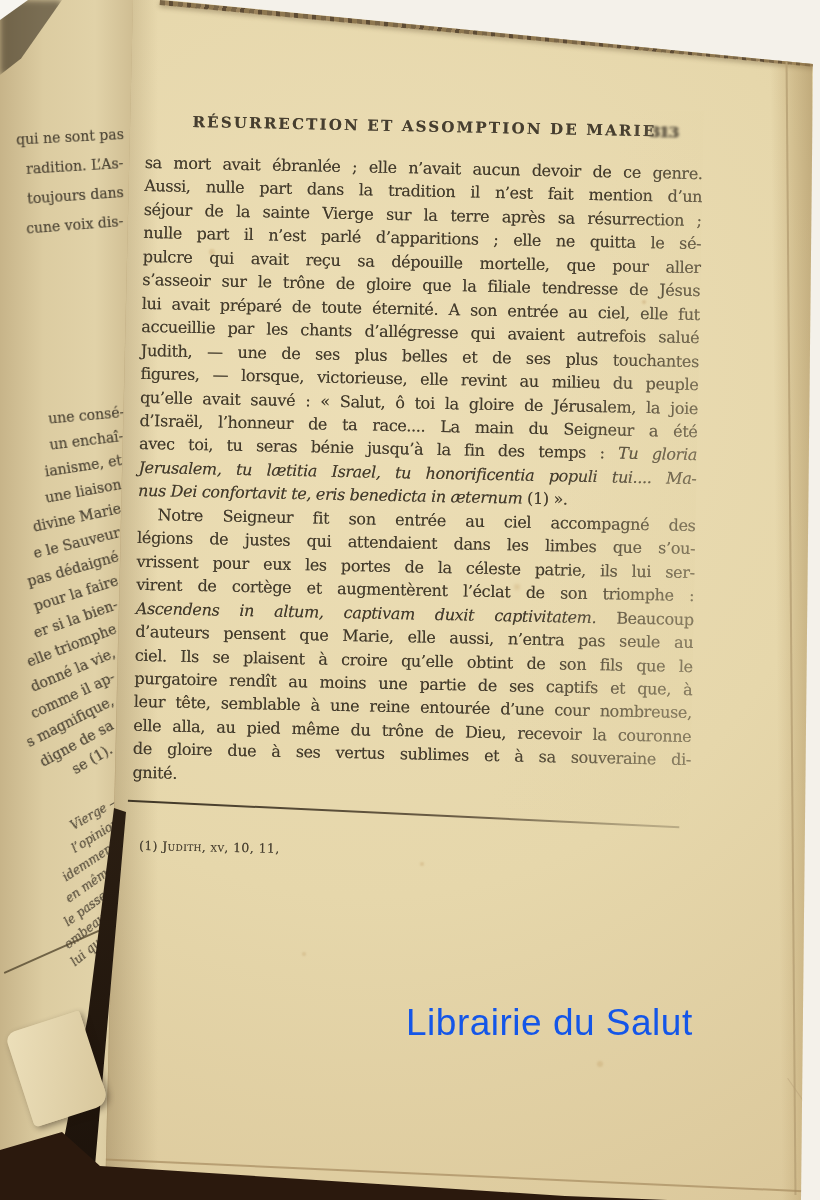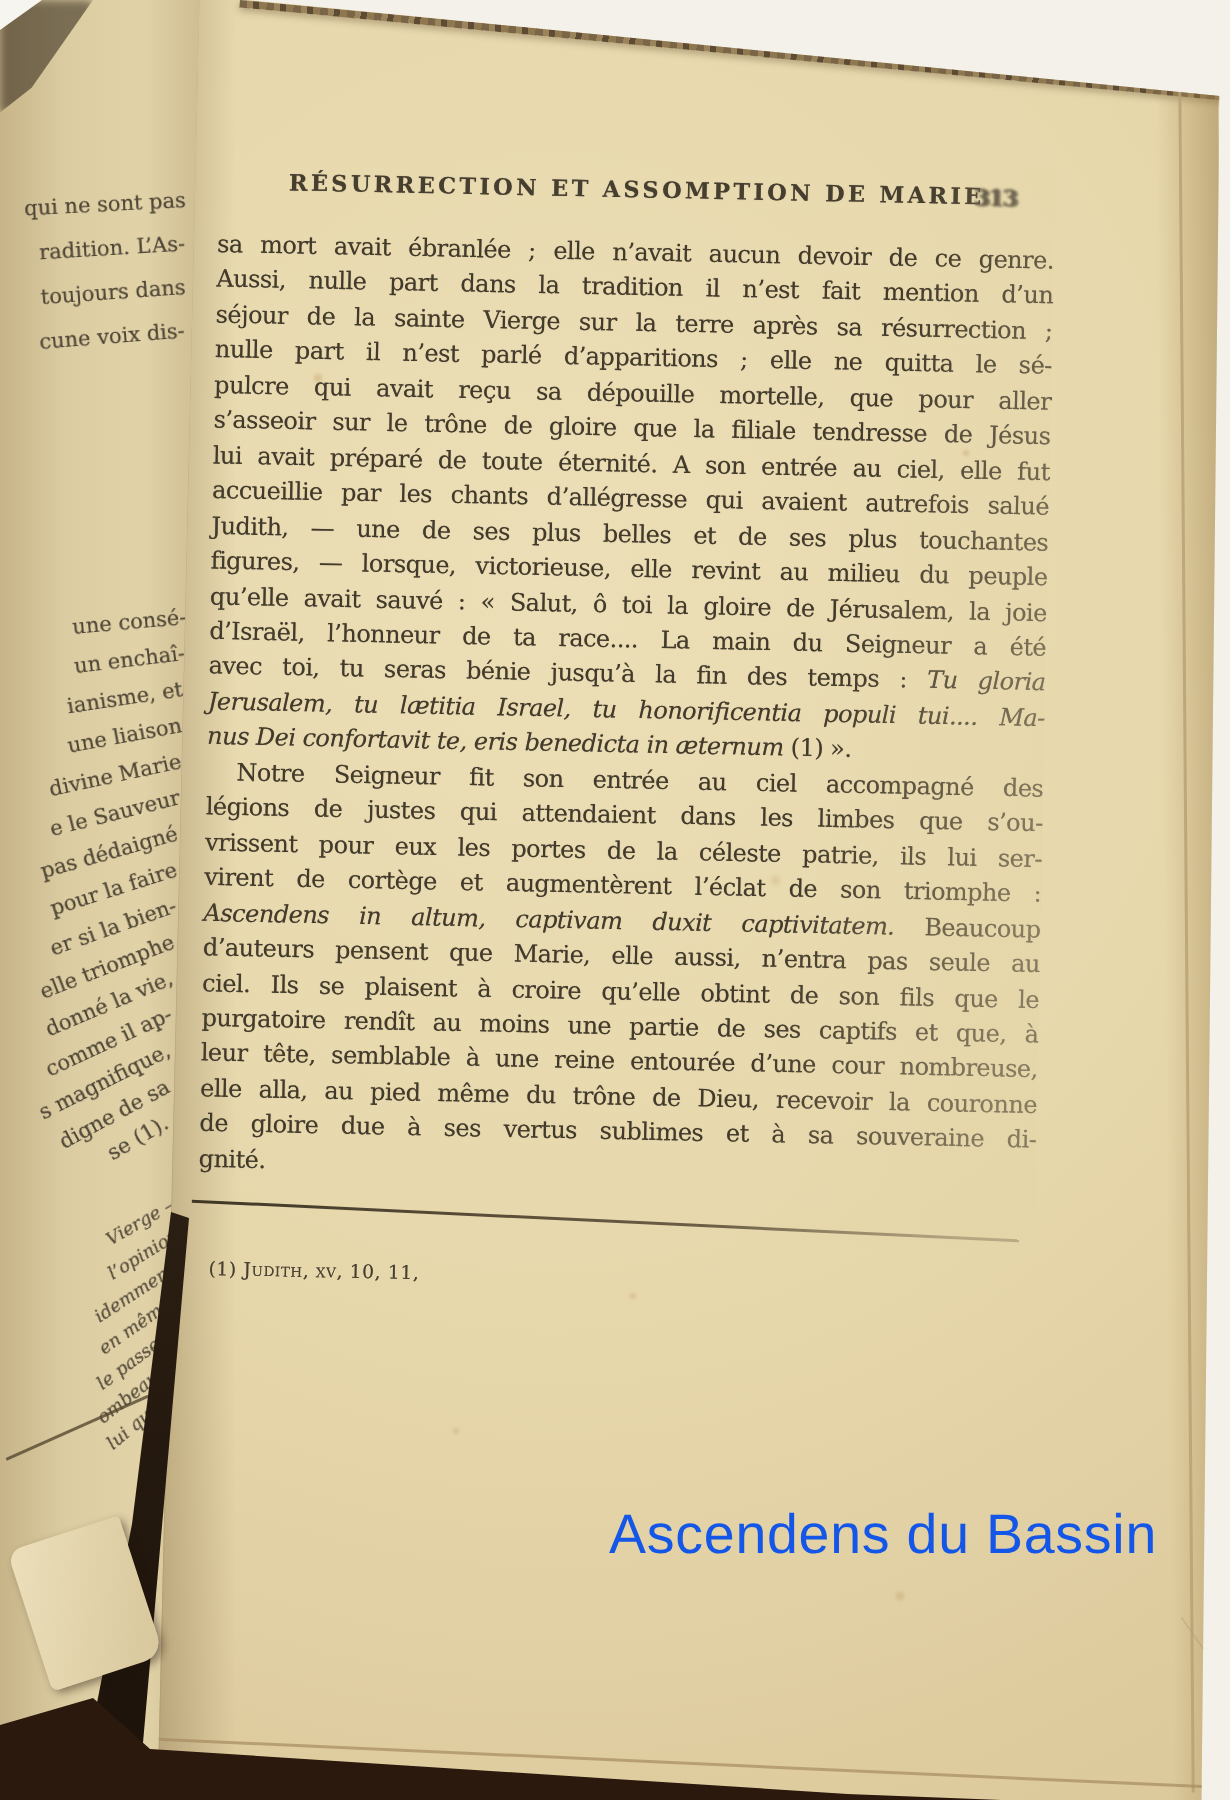--- a/index.html
+++ b/index.html
@@ -234,14 +234,14 @@
       <div class="ink-fade"></div>
     </div>
   </div>
 
   <div class="torn-gap"></div>
   <div class="torn-piece"></div>
   <div class="cover"></div>
   <div class="corner-tl"></div>
   <div class="spots"></div>
 
-  <div class="watermark" style="color: rgb(20, 86, 232);">Ascendens du Bassin</div>
+  <div class="watermark" style="color: rgb(20, 86, 232);">Librairie du Salut</div>
 </div>
 
 </body></html>

